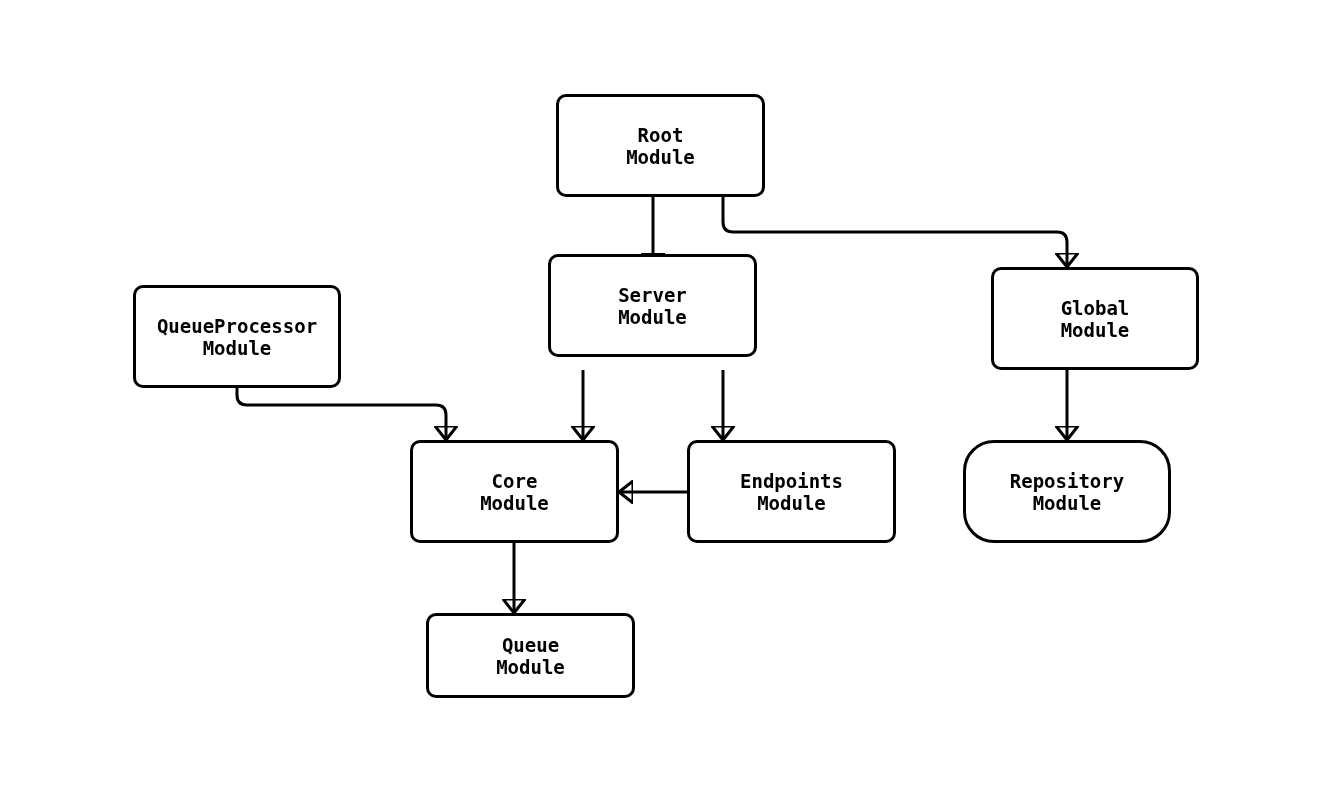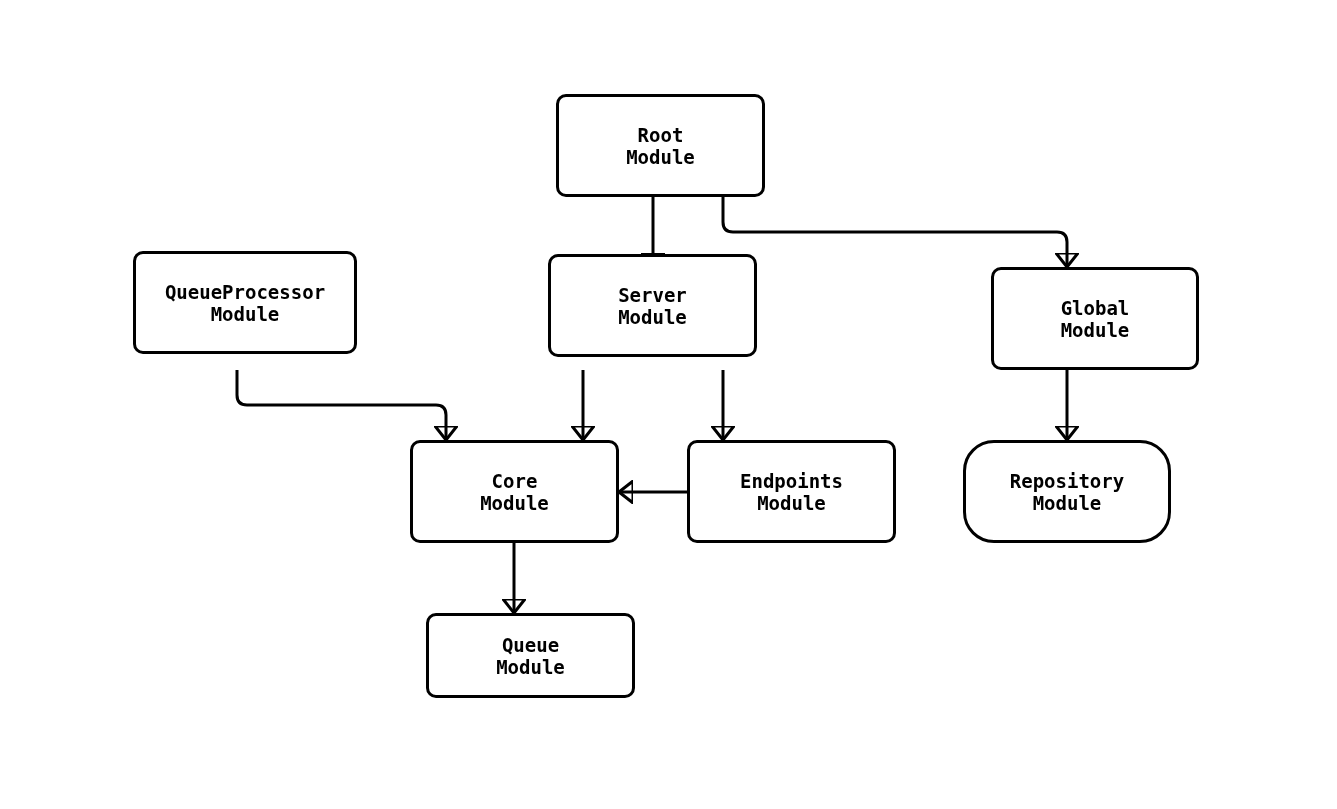--- a/index.html
+++ b/index.html
@@ -66,21 +66,21 @@
     <path d="M687,492 H619" marker-end="url(#arrowhead)"></path>
     <path d="M1067,370 V440" marker-end="url(#arrowhead)"></path>
     <path d="M514,543 V613" marker-end="url(#arrowhead)"></path>
   </svg>
 
   <div class="node" style="left:548px; top:94px; width:209px; height:103px;margin-left:8px;">
     <span class="node-label">Root
 Module</span>
   </div>
 
-  <div class="node" style="left:133px; top:251px; width:224px; height:103px;">
+  <div class="node" style="left:133px; top:285px; width:208px; height:103px;">
     <span class="node-label">QueueProcessor
 Module</span>
   </div>
 
   <div class="node" style="left:548px; top:254px; width:209px; height:103px;">
     <span class="node-label">Server
 Module</span>
   </div>
 
   <div class="node" style="left:963px; top:267px; width:208px; height:103px;margin-left:28px;">

